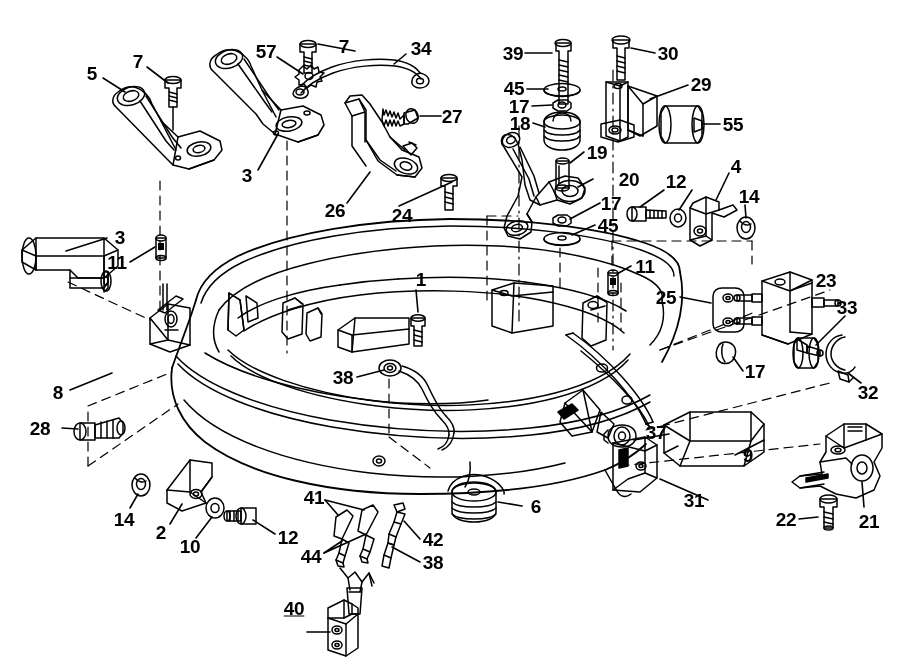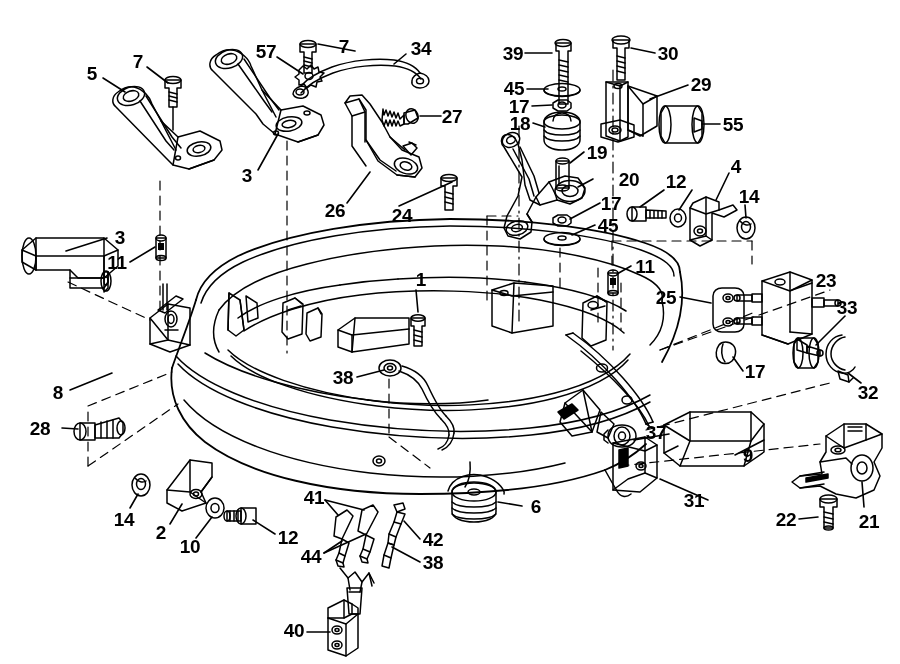--- a/index.html
+++ b/index.html
@@ -710,21 +710,21 @@
 <div class="lbl" style="left:668px;top:53px;">30</div>
 <div class="lbl" style="left:694px;top:500px;">31</div>
 <div class="lbl" style="left:868px;top:392px;">32</div>
 <div class="lbl" style="left:847px;top:307px;">33</div>
 <div class="lbl" style="left:421px;top:48px;">34</div>
 <div class="lbl" style="left:266px;top:51px;">57</div>
 <div class="lbl" style="left:733px;top:124px;">55</div>
 <div class="lbl" style="left:656px;top:432px;">37</div>
 <div class="lbl" style="left:343px;top:377px;">38</div>
 <div class="lbl" style="left:513px;top:53px;">39</div>
-<div class="lbl" style="left:294px;top:630px;">40</div>
+<div class="lbl" style="left:294px;top:608px;text-decoration:underline;">40</div>
 <div class="lbl" style="left:314px;top:497px;">41</div>
 <div class="lbl" style="left:433px;top:539px;">42</div>
 <div class="lbl" style="left:433px;top:562px;">38</div>
 <div class="lbl" style="left:311px;top:556px;">44</div>
 <div class="lbl" style="left:514px;top:88px;">45</div>
 <div class="lbl" style="left:608px;top:225px;">45</div>
 
 </div>
 
 </body></html>

